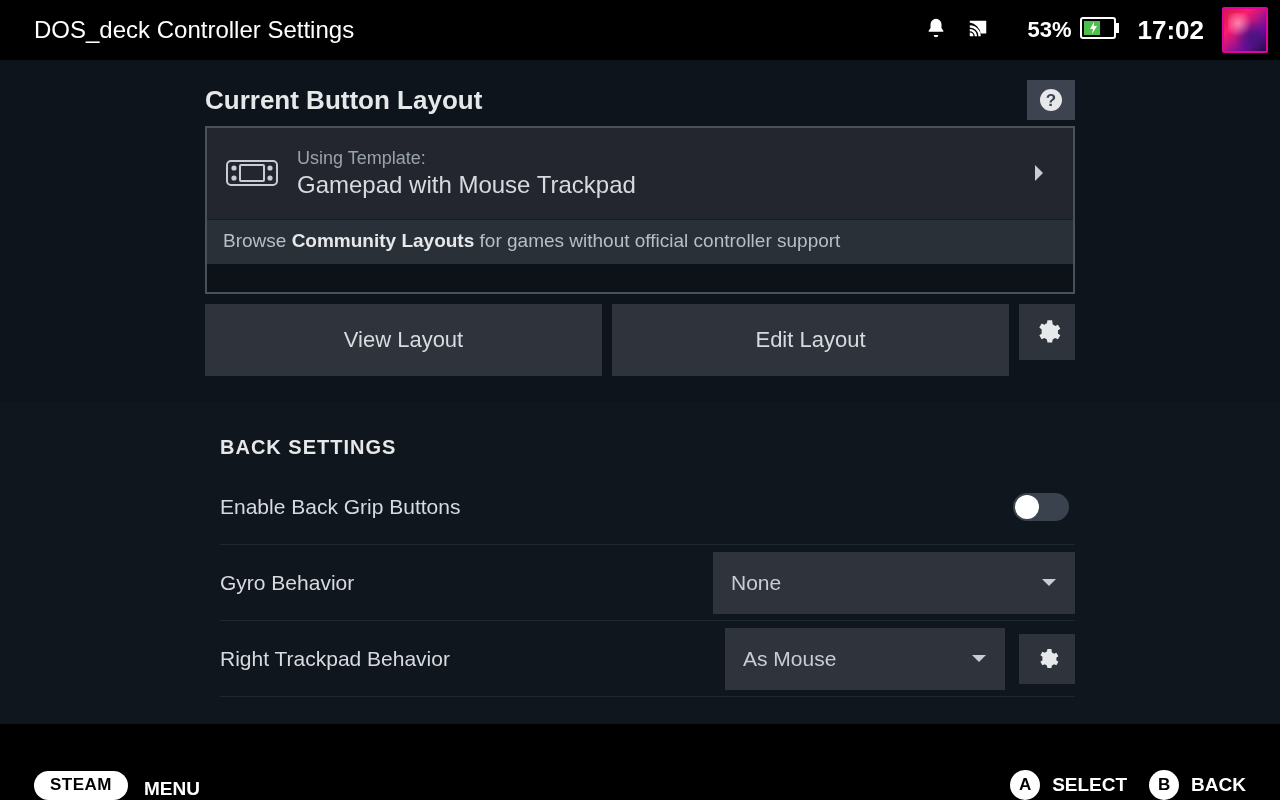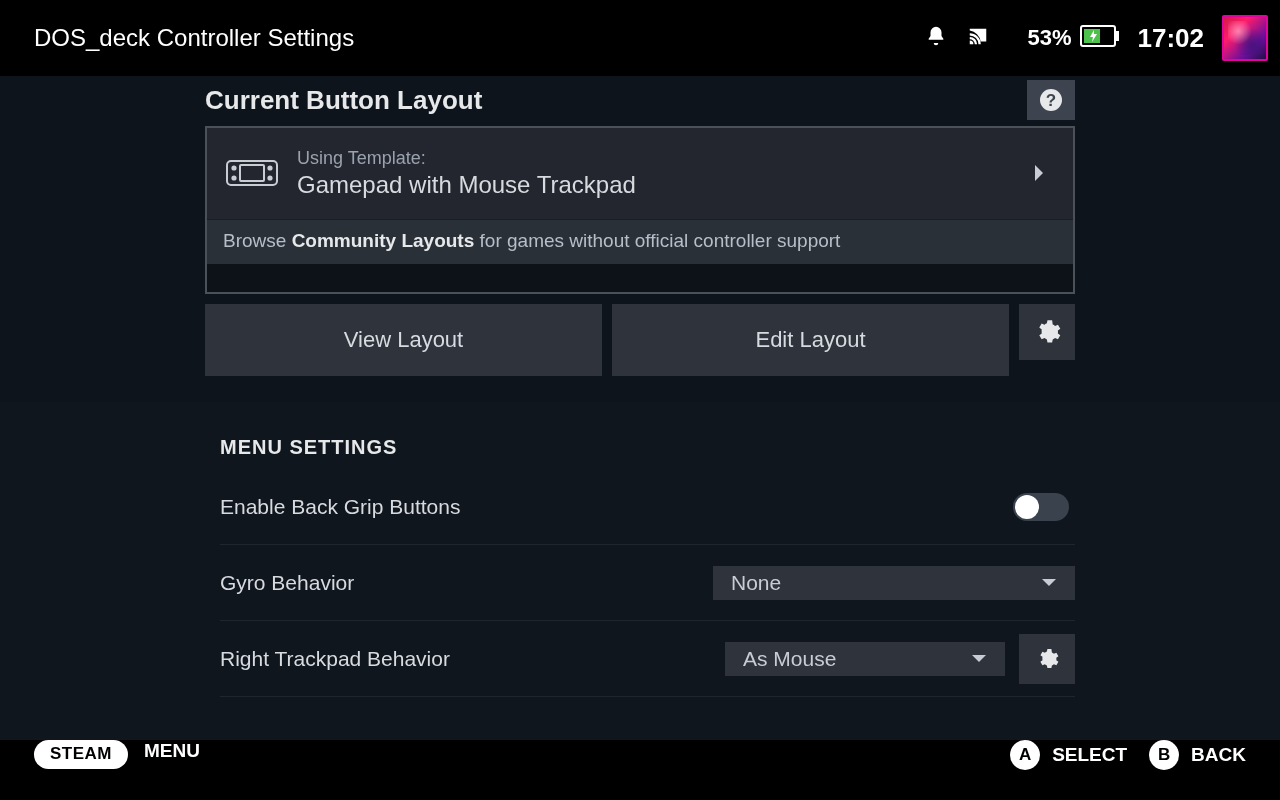--- a/index.html
+++ b/index.html
@@ -1,18 +1,18 @@
 <!DOCTYPE html>
 <html><head>
 <meta charset="utf-8">
 <style>
   * { margin:0; padding:0; box-sizing:border-box; }
   html,body { width:1280px; height:800px; background:#0e141b; color:#e6e8ea; font-family:"Motiva Sans","Segoe UI",Arial,sans-serif; overflow:hidden; }
   
-  .topbar { position:absolute; top:0; left:0; right:0; height:76px; background:#000; display:flex; align-items:center; padding:0 12px 0 34px;gap:41px; }
+  .topbar { position:absolute; top:0; left:0; right:0; height:60px; background:#000; display:flex; align-items:center; padding:0 12px 0 34px;gap:41px; }
   .topbar-title { font-size:24px; font-weight:500; color:#fff; flex:1; }
   .status { display:flex; align-items:center; gap:18px; }
   .status svg { fill:#fff; }
   .battery-wrap { display:flex; align-items:center; gap:8px;margin-left:18px; }
   .battery-pct { font-size:22px; font-weight:600; color:#fff; }
   .time { font-size:26px; font-weight:600; color:#fff; }
   .avatar { width:46px; height:46px; border-radius:2px; background:linear-gradient(135deg,#d11a4a 0%,#ff1c6b 30%,#6d0e9c 70%,#1e1045 100%); border:2px solid #e0049d; position:relative; overflow:hidden; }
   .avatar::after{content:"";position:absolute;inset:4px;background:radial-gradient(circle at 30% 30%,rgba(255,200,220,.6),transparent 40%),radial-gradient(circle at 70% 70%,rgba(60,20,120,.8),transparent 50%);}
   
   .content { position:absolute; top:60px; left:0; right:0; bottom:60px; padding:20px 205px 8px 205px;border-radius:24px; }
@@ -33,26 +33,26 @@
   .big-btn { flex:1; height:72px; background:#2e333c; display:flex; align-items:center; justify-content:center; font-size:22px; color:#d7dadf; }
   .gear-btn { width:56px; height:56px; background:#2e333c; display:flex; align-items:center; justify-content:center; }
   
   .dark-region { position:absolute; top:402px; left:0; right:0; bottom:60px; background:#10161e; }
   .quick { position:relative; padding:34px 205px 0 220px; }
   .quick-title { font-size:20px; letter-spacing:1px; color:#e6e8ea; font-weight:600; }
   .row { display:flex; align-items:center; height:76px; border-bottom:1px solid #1e2630; }
   .row-label { flex:1; font-size:21px; color:#d7dadf; }
   .toggle { width:56px; height:28px; background:#3a424d; border-radius:14px; position:relative; margin-right:6px;}
   .toggle .knob { position:absolute; left:2px; top:2px; width:24px; height:24px; background:#fff; border-radius:50%; }
-  .dropdown { width:362px; height:34px; background:#2e333c; display:flex; align-items:center; padding:0 18px; font-size:21px; color:#c8cdd4; }
+  .dropdown { width:362px; height:62px; background:#2e333c; display:flex; align-items:center; padding:0 18px; font-size:21px; color:#c8cdd4; }
   .dropdown.short { width:280px; }
   .dropdown span { flex:1; }
   .gear-sm { width:56px; height:50px; background:#2e333c; display:flex; align-items:center; justify-content:center; margin-left:14px; }
   
-  .footer { position:absolute; bottom:0; left:0; right:0; height:60px; background:#000; display:flex; align-items:flex-start; padding:0 34px; }
+  .footer { position:absolute; bottom:0; left:0; right:0; height:76px; background:#000; display:flex; align-items:flex-end; padding:0 34px; }
   .steam-pill { background:#fff; color:#000; font-weight:800; font-size:17px; letter-spacing:0.5px; padding:4px 16px 5px 16px; border-radius:16px; }
   .menu-lbl { margin-left:16px; font-size:19px; font-weight:700; color:#fff; }
   .footer-right { margin-left:auto; display:flex; align-items:center; gap:22px; }
   .hint { display:flex; align-items:center; gap:12px; }
   .hint-circle { width:30px; height:30px; border-radius:50%; background:#fff; color:#000; font-weight:800; font-size:17px; display:flex; align-items:center; justify-content:center; }
   .hint-lbl { font-size:19px; font-weight:600; color:#fff; }
 </style>
 </head>
 <body>
 
@@ -134,21 +134,21 @@
     <div class="gear-btn">
       <svg width="28" height="28" viewBox="0 0 24 24" fill="#e6e8ea">
           <path d="M12 8a4 4 0 1 0 0 8 4 4 0 0 0 0-8zm9.4 4a7.6 7.6 0 0 0-.1-1.2l2.1-1.6-2-3.4-2.5 1a7.5 7.5 0 0 0-2-1.2L16.4 2h-4l-.5 2.6a7.5 7.5 0 0 0-2 1.2l-2.5-1-2 3.4 2.1 1.6A7.6 7.6 0 0 0 7.4 12c0 .4 0 .8.1 1.2l-2.1 1.6 2 3.4 2.5-1c.6.5 1.3.9 2 1.2l.5 2.6h4l.5-2.6c.7-.3 1.4-.7 2-1.2l2.5 1 2-3.4-2.1-1.6c.1-.4.1-.8.1-1.2z"></path>
         </svg>
     </div>
   </div>
 </div>
 
 <div class="dark-region">
   <div class="quick">
-    <div class="quick-title">MENU SETTINGS</div>
+    <div class="quick-title">BACK SETTINGS</div>
     <div style="height:10px"></div>
 
     <div class="row">
       <div class="row-label">Enable Back Grip Buttons</div>
       <div class="toggle">
           <div class="knob"></div>
         </div>
     </div>
 
     <div class="row">

